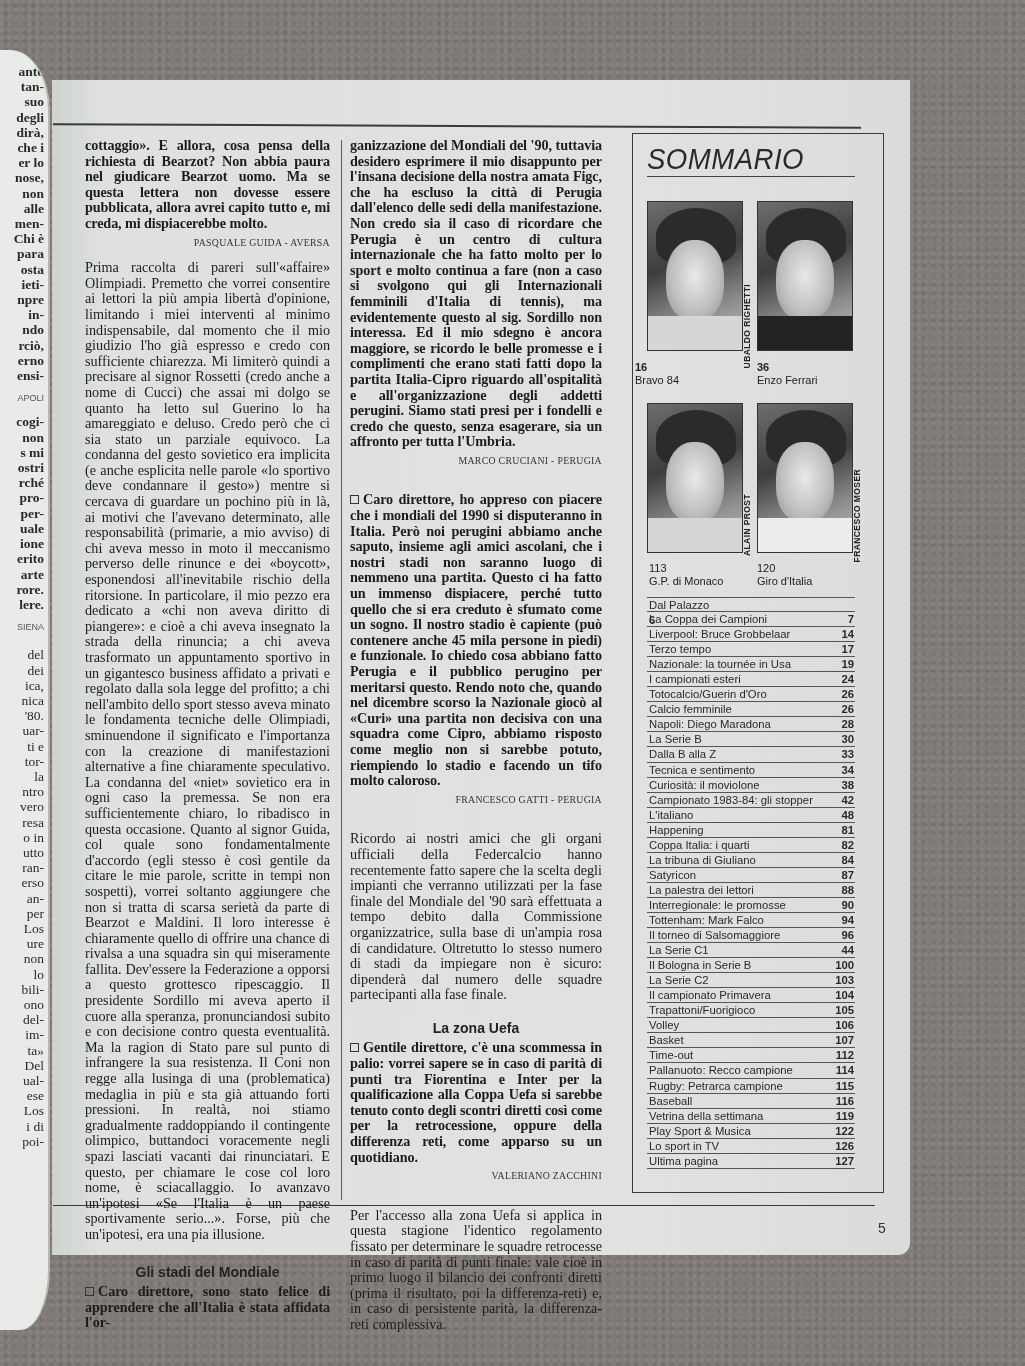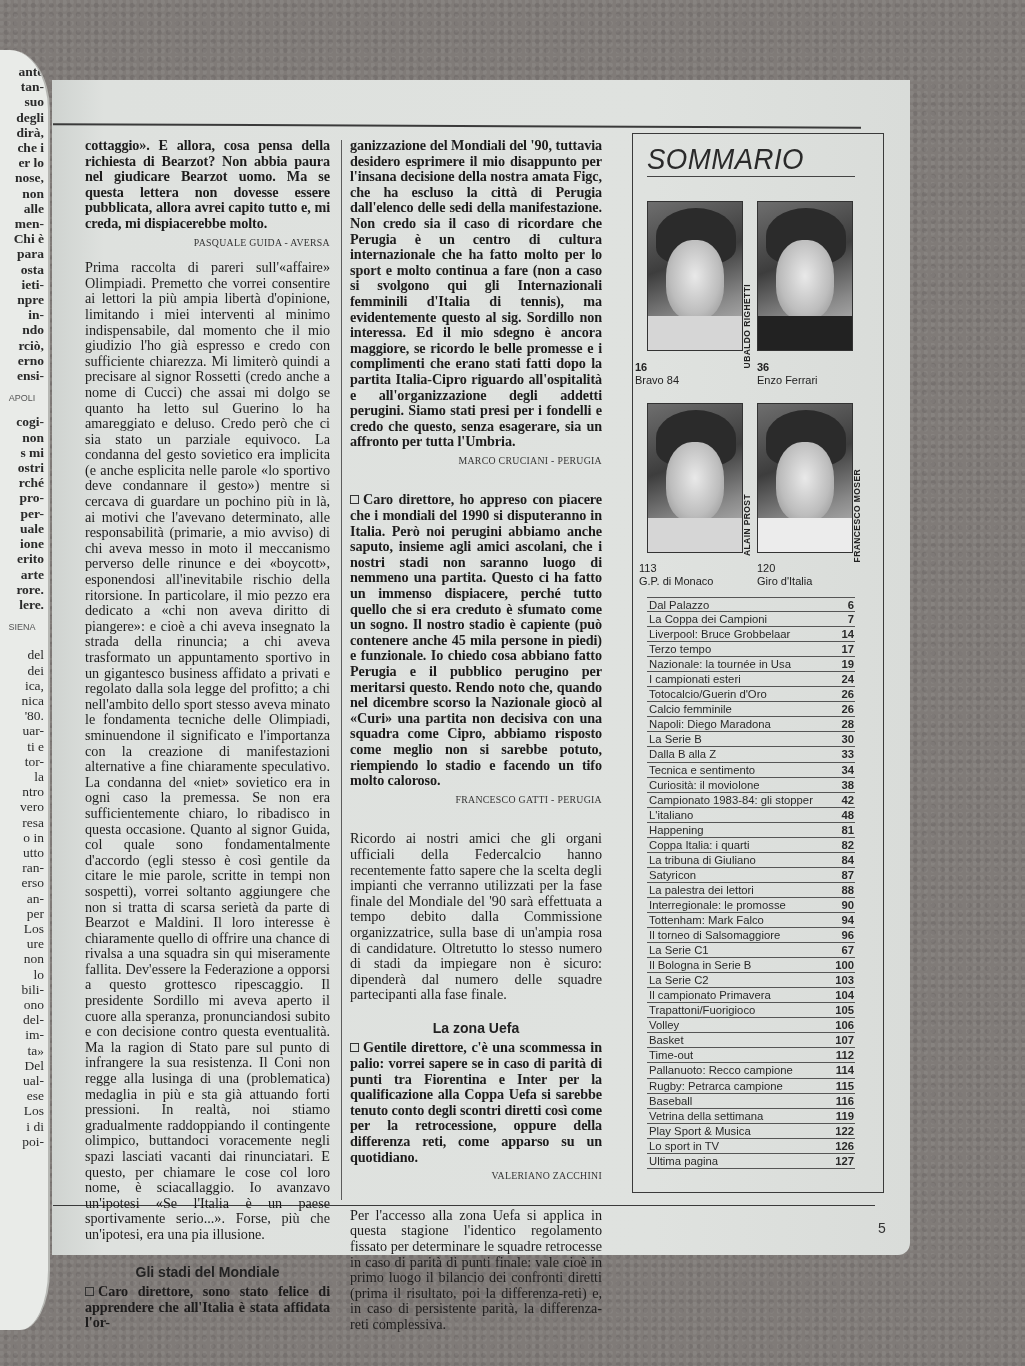--- a/index.html
+++ b/index.html
@@ -22,21 +22,21 @@
     border-top-right-radius: 40px 60px;
     border-bottom-right-radius: 30px 60px;
     overflow: hidden;
   }
   .left-page .frag {
     font-family: "Liberation Serif", serif;
     font-size: 13.5px; line-height: 15.2px;
     text-align: right; padding-right: 4px; padding-top: 14px;
     color: #2a2a2a; white-space: pre-line; font-weight: bold;
   }
-  .left-page .sig { font-family: "Liberation Sans", sans-serif; font-size: 9px; color:#555; font-weight:normal;text-align:center; }
+  .left-page .sig { font-family: "Liberation Sans", sans-serif; font-size: 9px; color:#555; font-weight:normal; }
 
   
   .page {
     position: absolute; left: 52px; top: 80px; width: 858px; height: 1175px;
     background: #dcdfdc;
     background-image: linear-gradient(90deg, #cfd3d0 0%, #dee1de 6%, #dfe2df 70%, #d9dcd9 100%);
     border-bottom-right-radius: 12px;
   }
   .top-rule {
     position: absolute; left: 53px; top: 125px; width: 808px; height: 2px; background: #3a3a3a;
@@ -107,21 +107,21 @@
   }
   .photo-caption .pg { display: block; font-weight: bold; }
   .toc {
     position: absolute; left: 14px; top: 463px; width: 208px;
     font-family: "Liberation Sans", sans-serif; font-size: 11.3px; color: #2a2a2a;
   }
   .toc-row {
     display: flex; justify-content: space-between; height: 15.05px; line-height: 14.5px;
     border-bottom: 1px solid #555; padding: 0 1px 0 2px;
   }
-  .toc-row:first-child { border-top: 1px solid #555; }
+  .toc-row:first-child { border-top: 1px solid #555; flex-direction: column; }
   .toc-row .num { font-weight: bold; }
   .page-number {
     position: absolute; left: 878px; top: 1220px; font-family: "Liberation Sans", sans-serif;
     font-size: 14px; color: #333;
   }
 </style>
 </head>
 <body>
 
 <div class="left-page">
@@ -248,21 +248,21 @@
     <span class="pg">36</span>
     <span>Enzo Ferrari</span>
   </div>
 
   <div class="photo" style="left:14px; top:269px;">
     <div class="hair"></div>
       <div class="face"></div>
       <div class="shoulders"></div>
   </div>
   <div class="photo-credit" style="left:109px; top:360px;">ALAIN PROST</div>
-  <div class="photo-caption" style="left:6px; top:428px;">
+  <div class="photo-caption" style="left:16px; top:428px;">
     <span class="pg" style="font-weight:normal;">113</span>
     <span>G.P. di Monaco</span>
   </div>
 
   <div class="photo" style="left:124px; top:269px;">
     <div class="hair"></div>
       <div class="face"></div>
       <div class="shoulders" style="background:#ececec;"></div>
   </div>
   <div class="photo-credit" style="left:219px; top:335px;">FRANCESCO MOSER</div>
@@ -359,21 +359,21 @@
     <div class="toc-row">
         <span>Tottenham: Mark Falco</span>
         <span class="num">94</span>
       </div>
     <div class="toc-row">
         <span>Il torneo di Salsomaggiore</span>
         <span class="num">96</span>
       </div>
     <div class="toc-row">
         <span>La Serie C1</span>
-        <span class="num">67</span>
+        <span class="num">44</span>
       </div>
     <div class="toc-row">
         <span>Il Bologna in Serie B</span>
         <span class="num">100</span>
       </div>
     <div class="toc-row">
         <span>La Serie C2</span>
         <span class="num">103</span>
       </div>
     <div class="toc-row">

